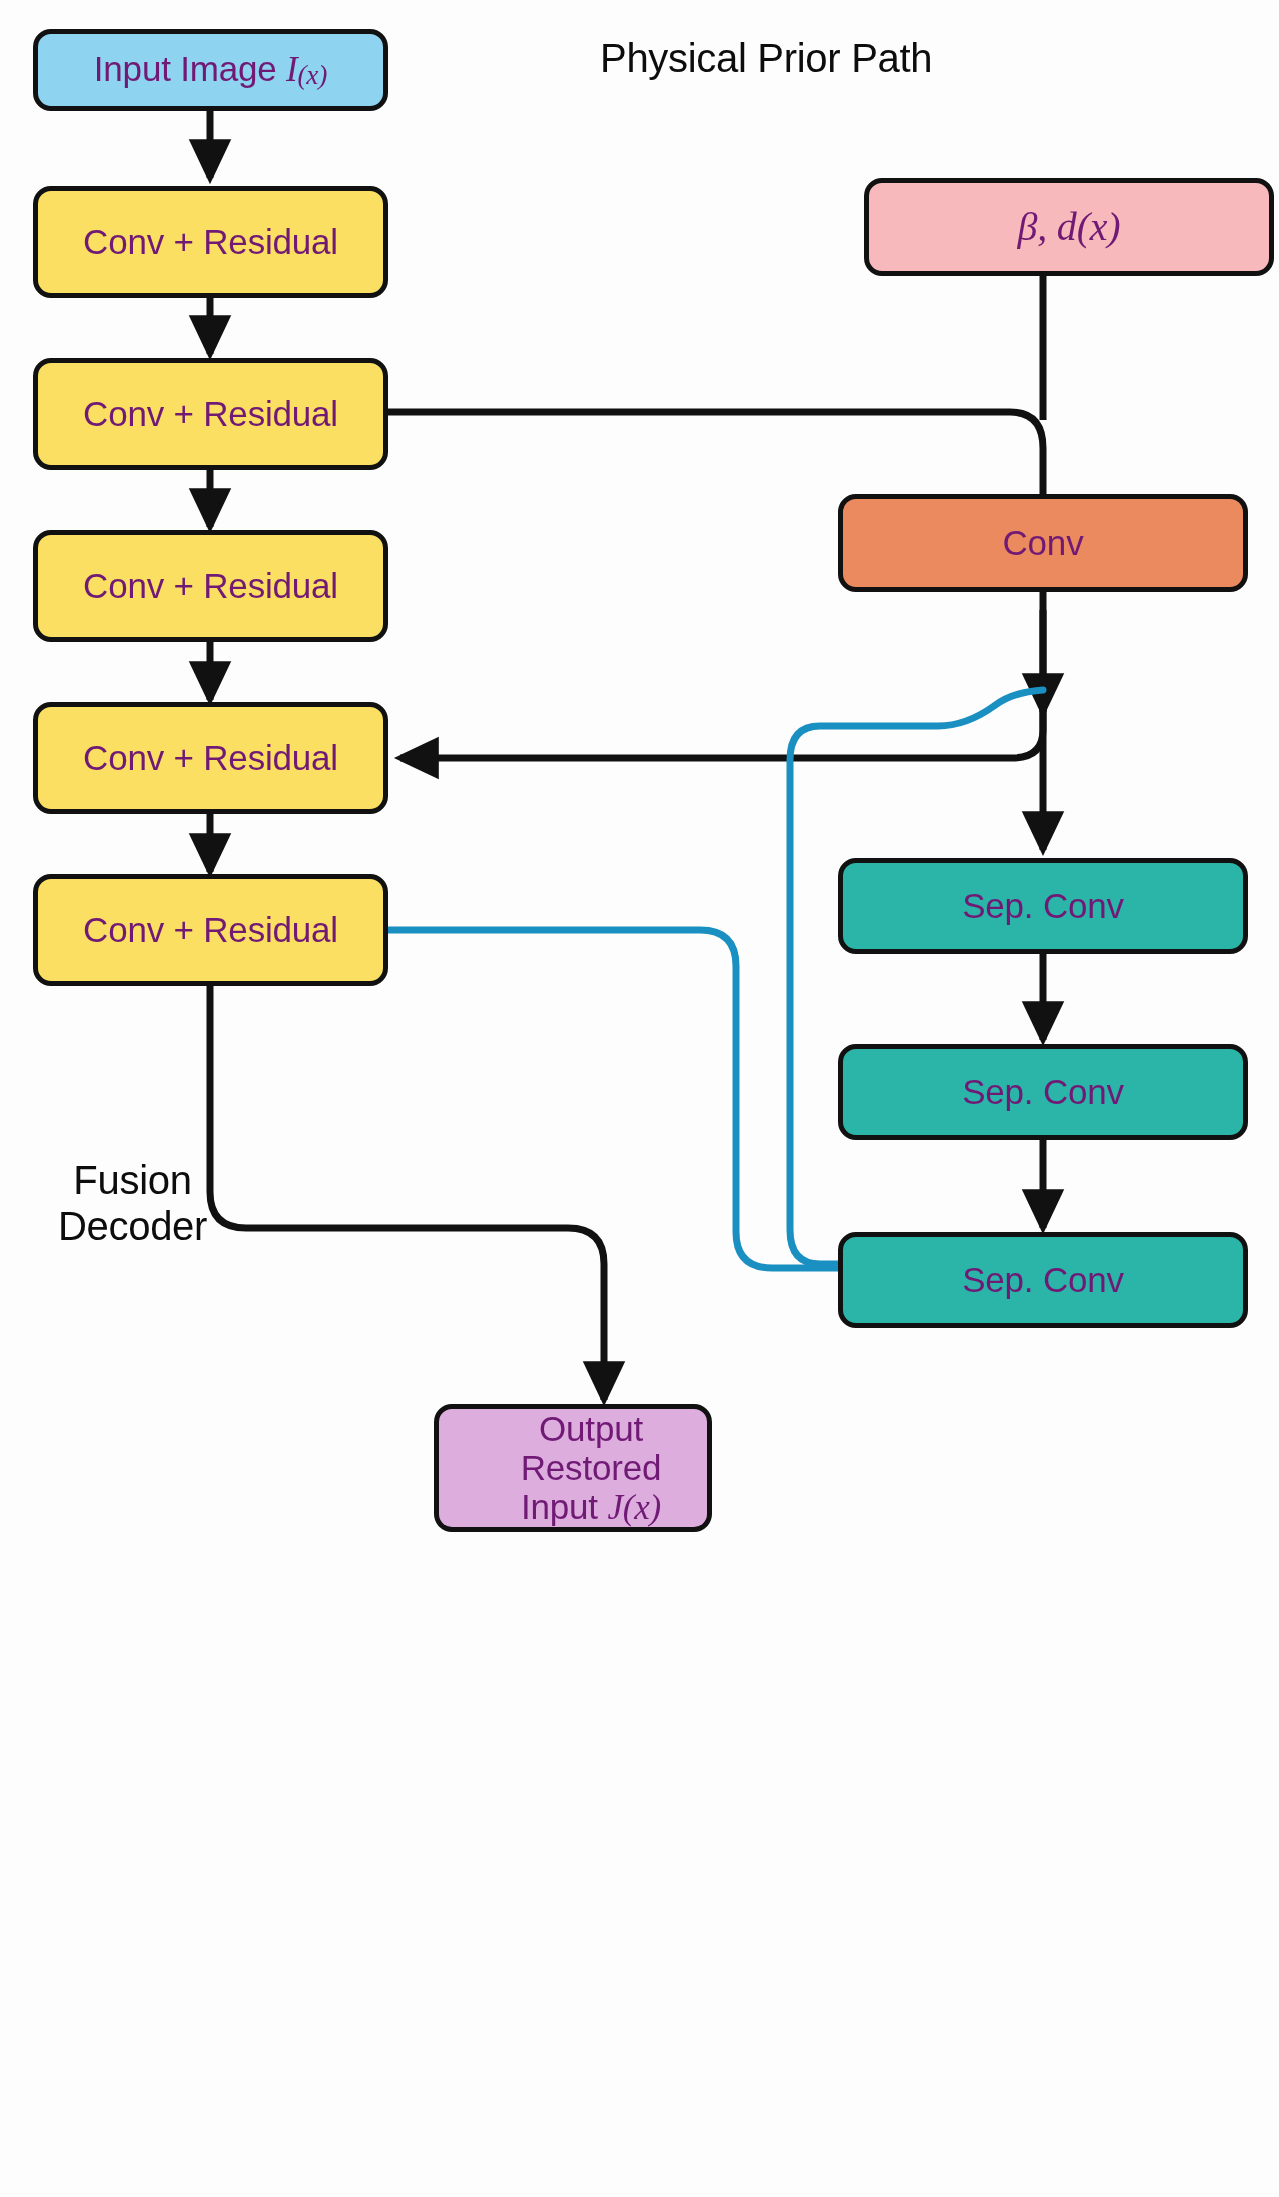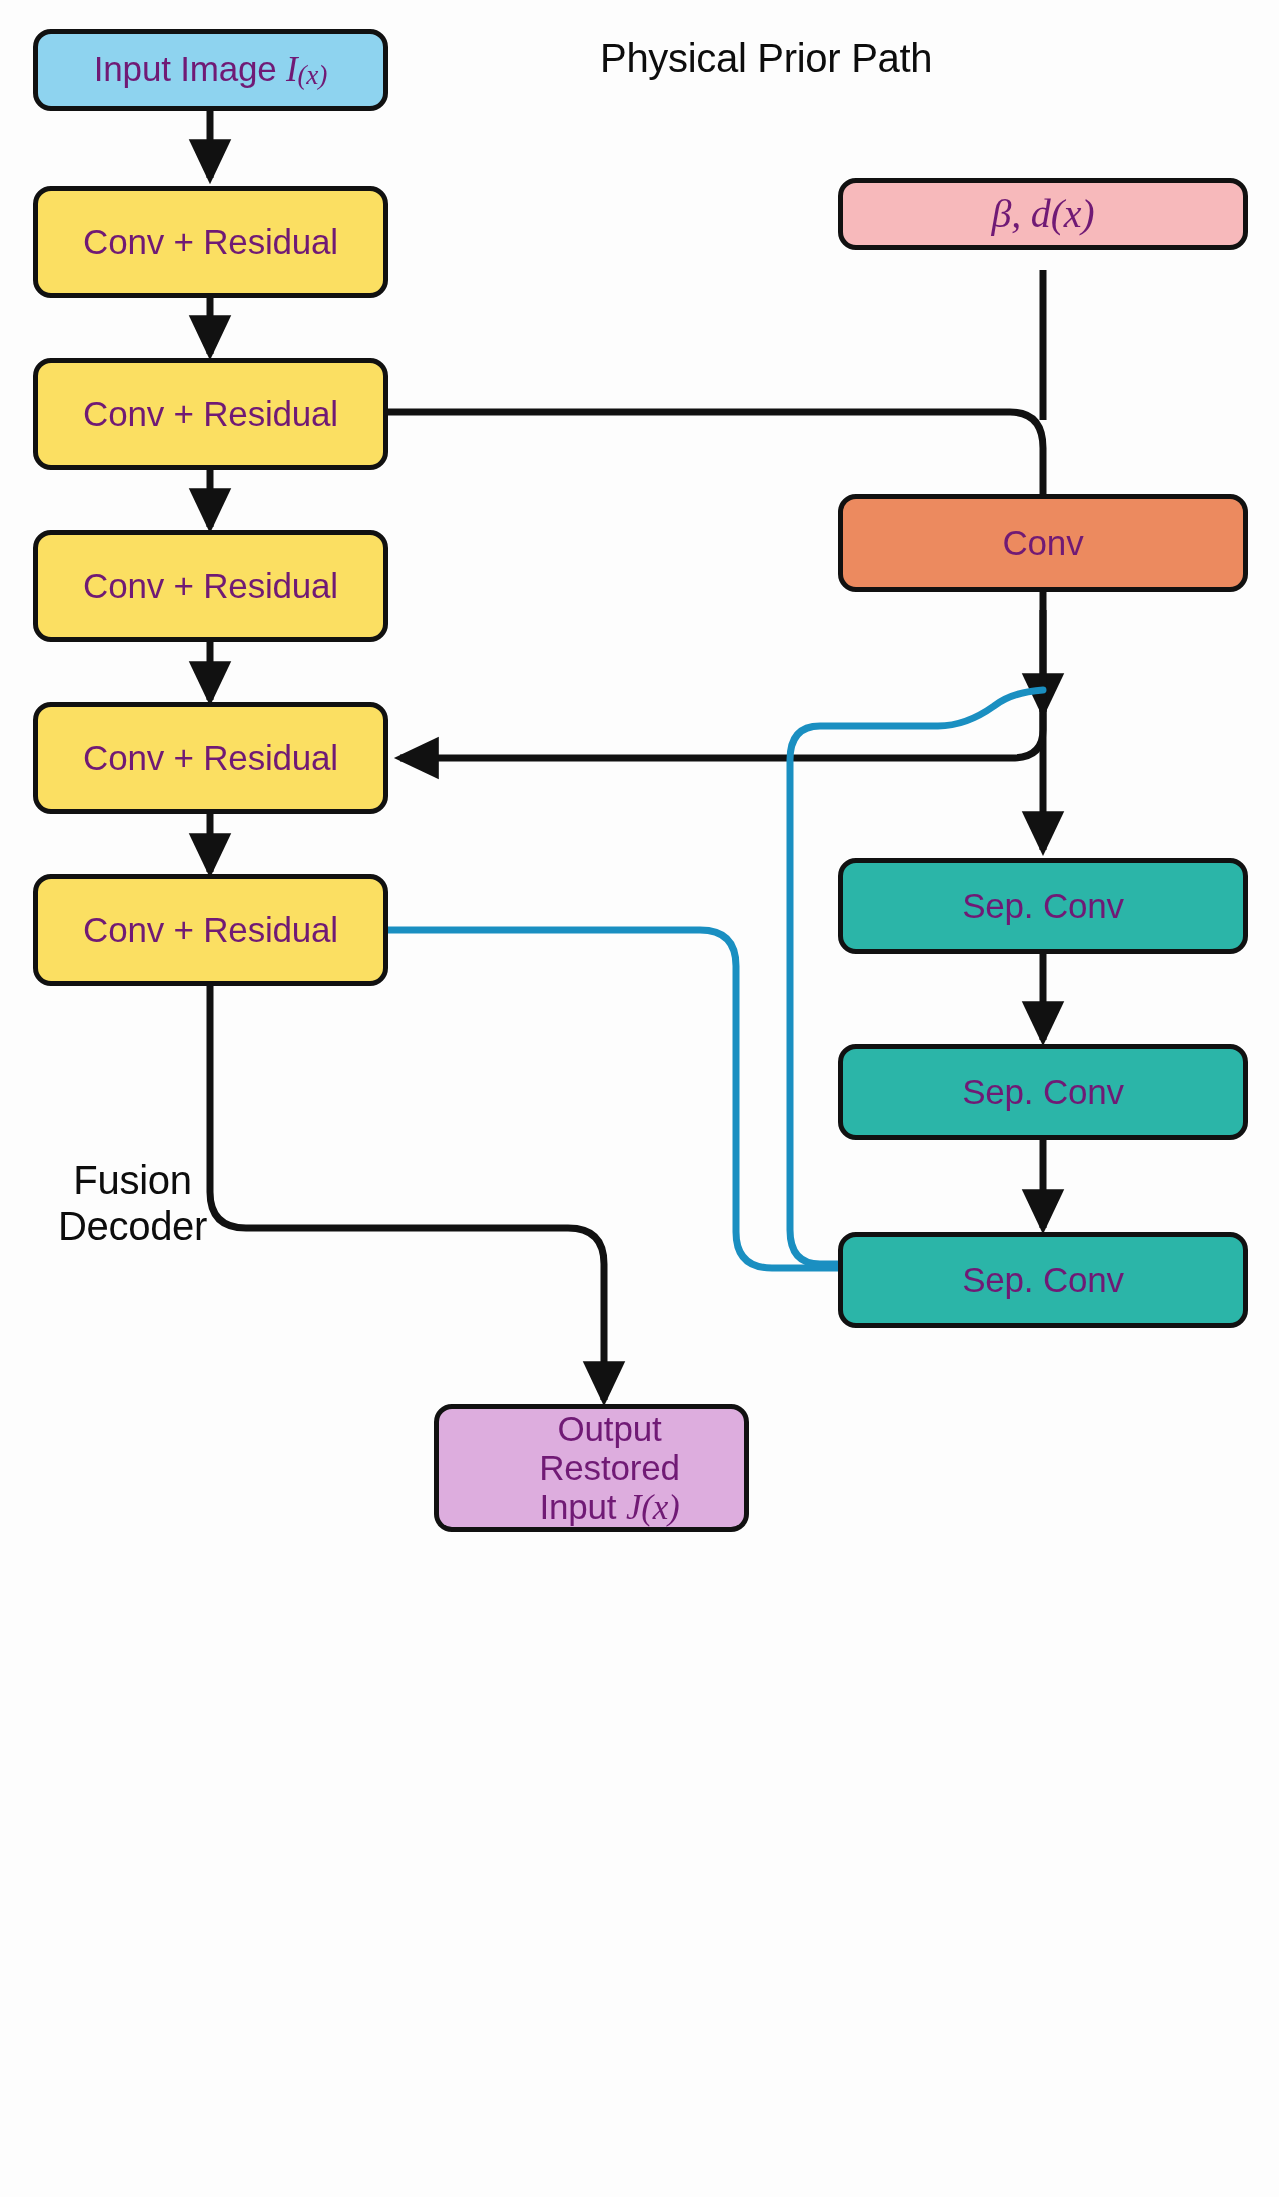--- a/index.html
+++ b/index.html
@@ -133,41 +133,41 @@
   </div>
 
   <div class="node n-res" style="left:33px; top:702px; width:355px; height:112px; font-size:35px;">
     <span class="lbl">Conv + Residual</span>
   </div>
 
   <div class="node n-res" style="left:33px; top:874px; width:355px; height:112px; font-size:35px;">
     <span class="lbl">Conv + Residual</span>
   </div>
 
-  <div class="node n-prior" style="left:838px; top:178px; width:410px; height:72px; font-size:40px;">
+  <div class="node n-prior" style="left:864px; top:178px; width:410px; height:98px; font-size:40px;">
     <span class="lbl"><span class="mathi">β</span><span class="mathi">, </span><span class="mathi">d</span><span class="mathi">(x)</span></span>
   </div>
 
   <div class="node n-conv" style="left:838px; top:494px; width:410px; height:98px; font-size:35px;">
     <span class="lbl">Conv</span>
   </div>
 
   <div class="node n-sep" style="left:838px; top:858px; width:410px; height:96px; font-size:35px;">
     <span class="lbl">Sep. Conv</span>
   </div>
 
   <div class="node n-sep" style="left:838px; top:1044px; width:410px; height:96px; font-size:35px;">
     <span class="lbl">Sep. Conv</span>
   </div>
 
   <div class="node n-sep" style="left:838px; top:1232px; width:410px; height:96px; font-size:35px;">
     <span class="lbl">Sep. Conv</span>
   </div>
 
-  <div class="node n-output" style="left:434px; top:1404px; width:315px; height:128px; font-size:35px;padding-left:36px;">
+  <div class="node n-output" style="left:434px; top:1404px; width:278px; height:128px; font-size:35px;padding-left:36px;">
     <span class="lbl"><span>Output Restored</span><br><span>Input </span><span class="mathi">J</span><span class="mathi">(x)</span></span>
   </div>
 
   <div class="caption" style="left:45px; top:1158px; font-size:40px; text-align:center; width:175px;">Fusion Decoder</div>
 
   <div class="caption" style="left:600px; top:36px; font-size:40px;">Physical Prior Path</div>
 
 </div>
 
 </body></html>

